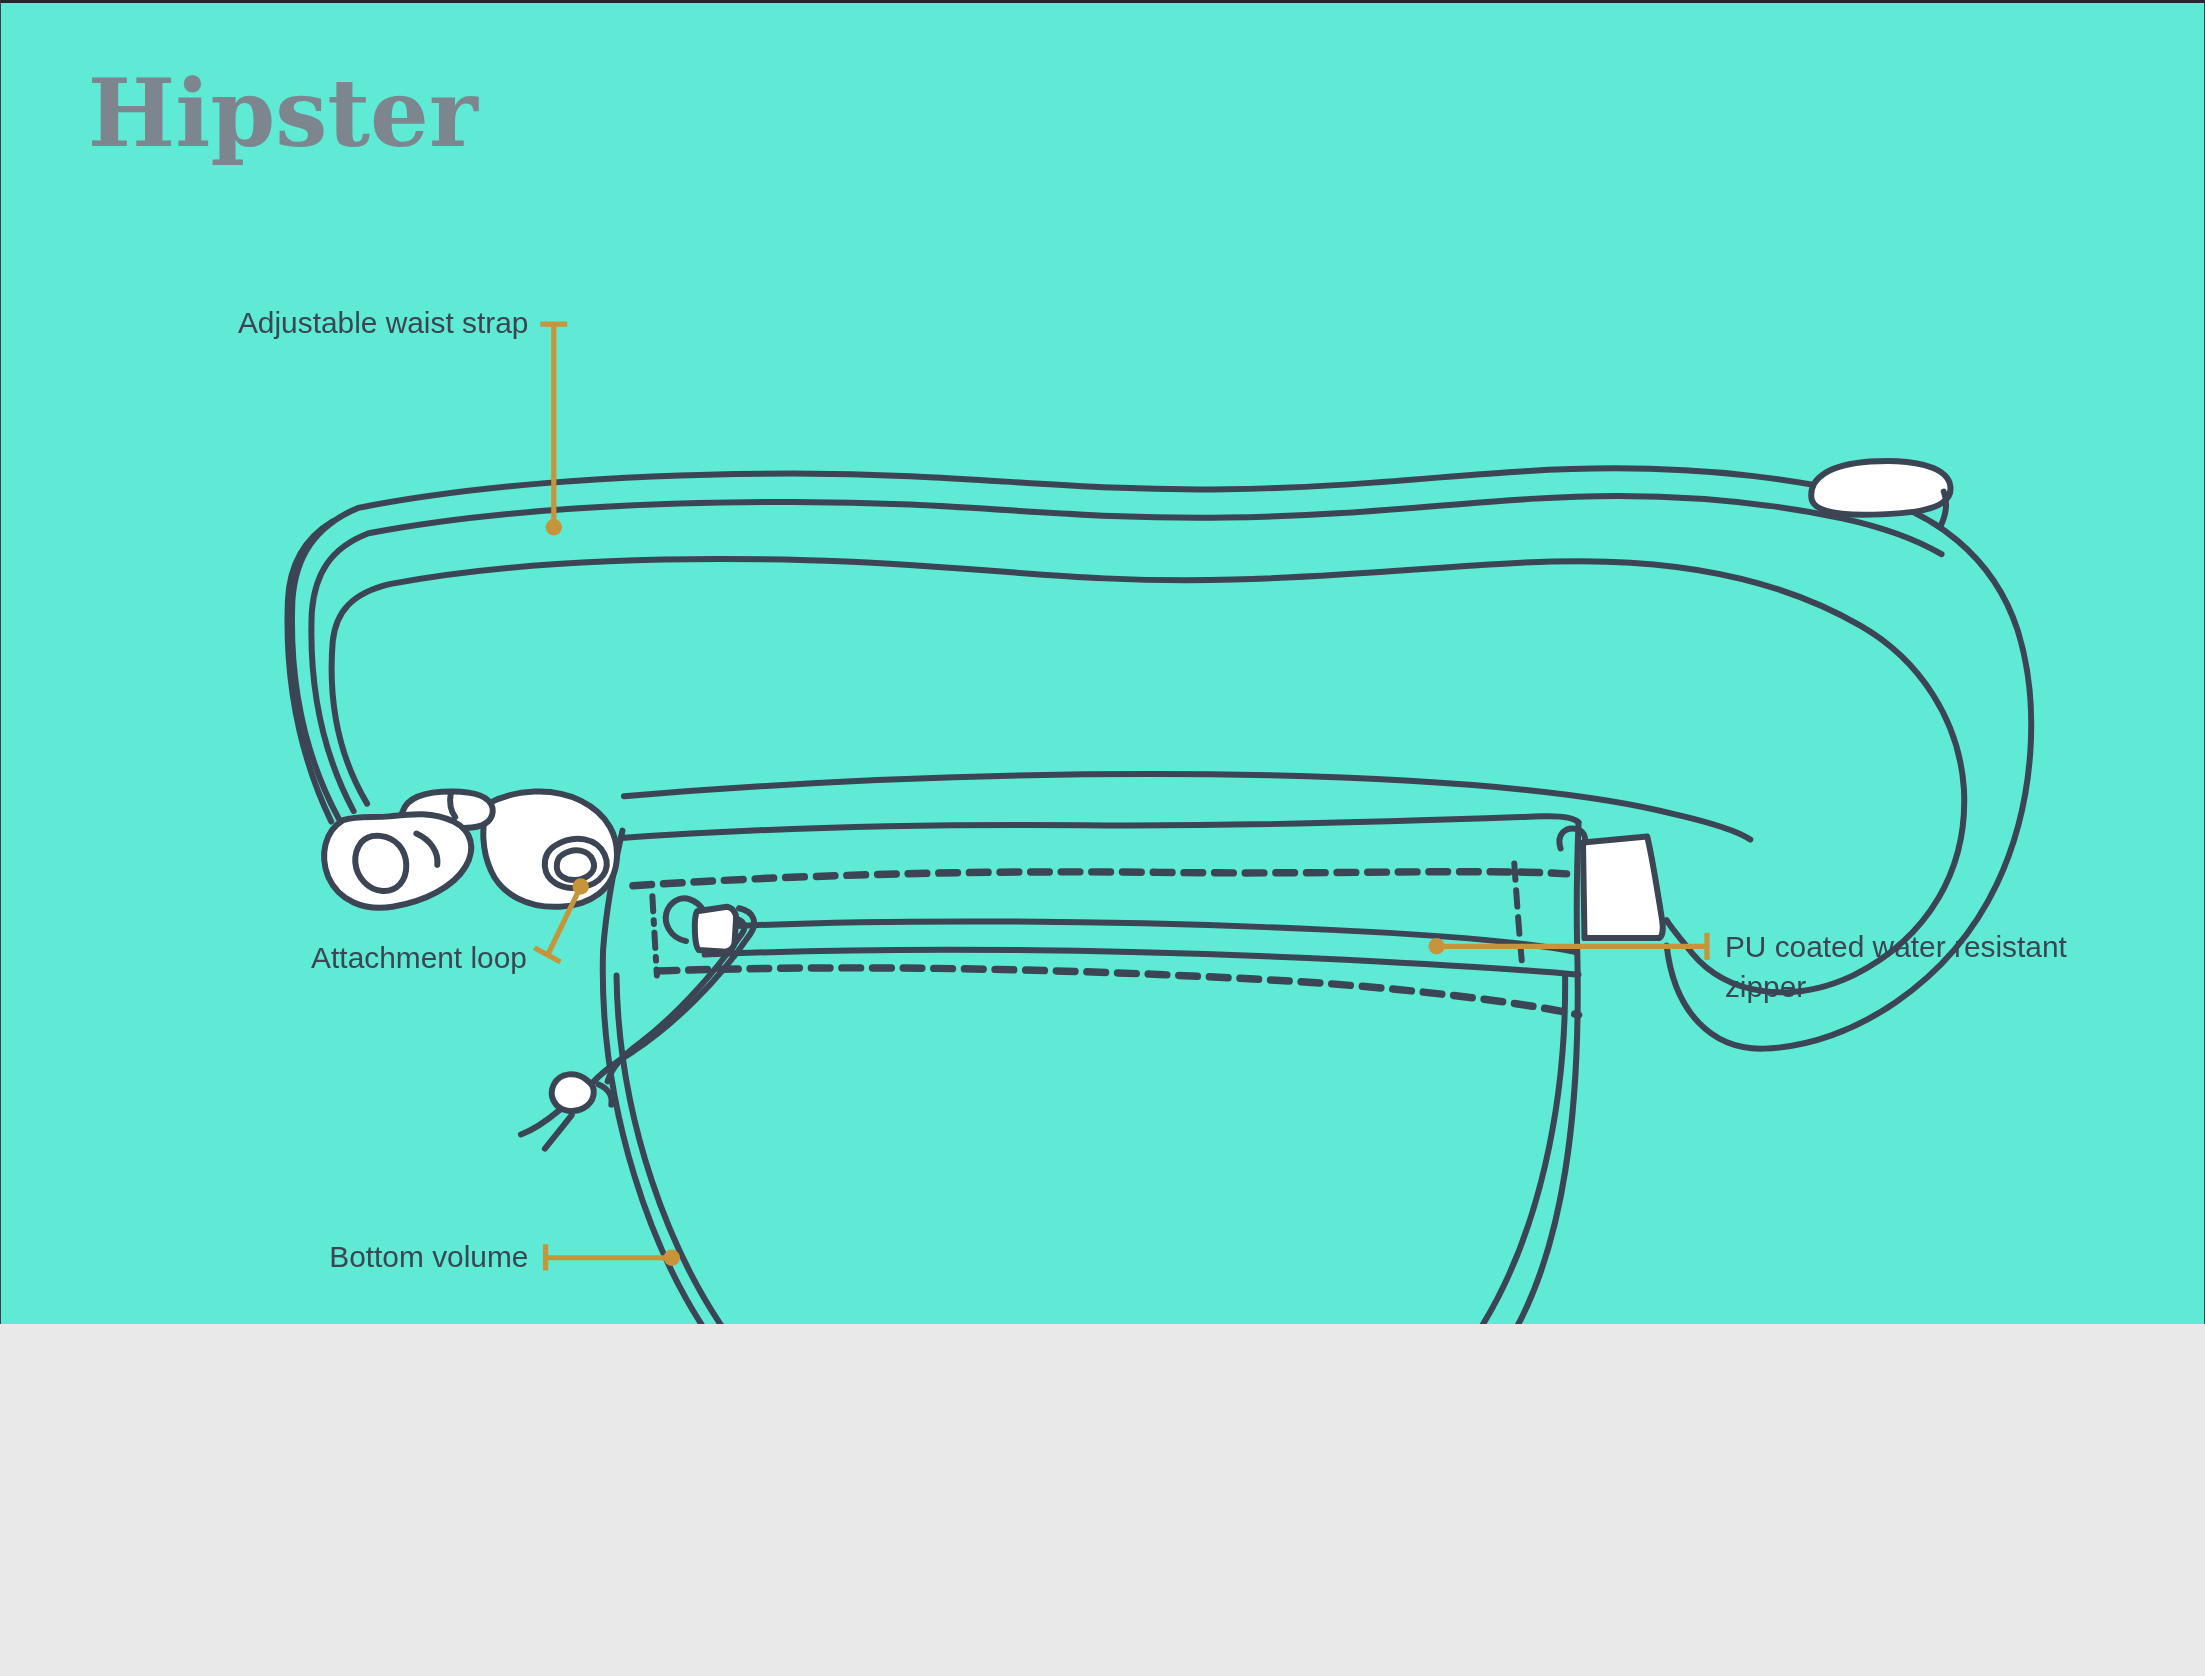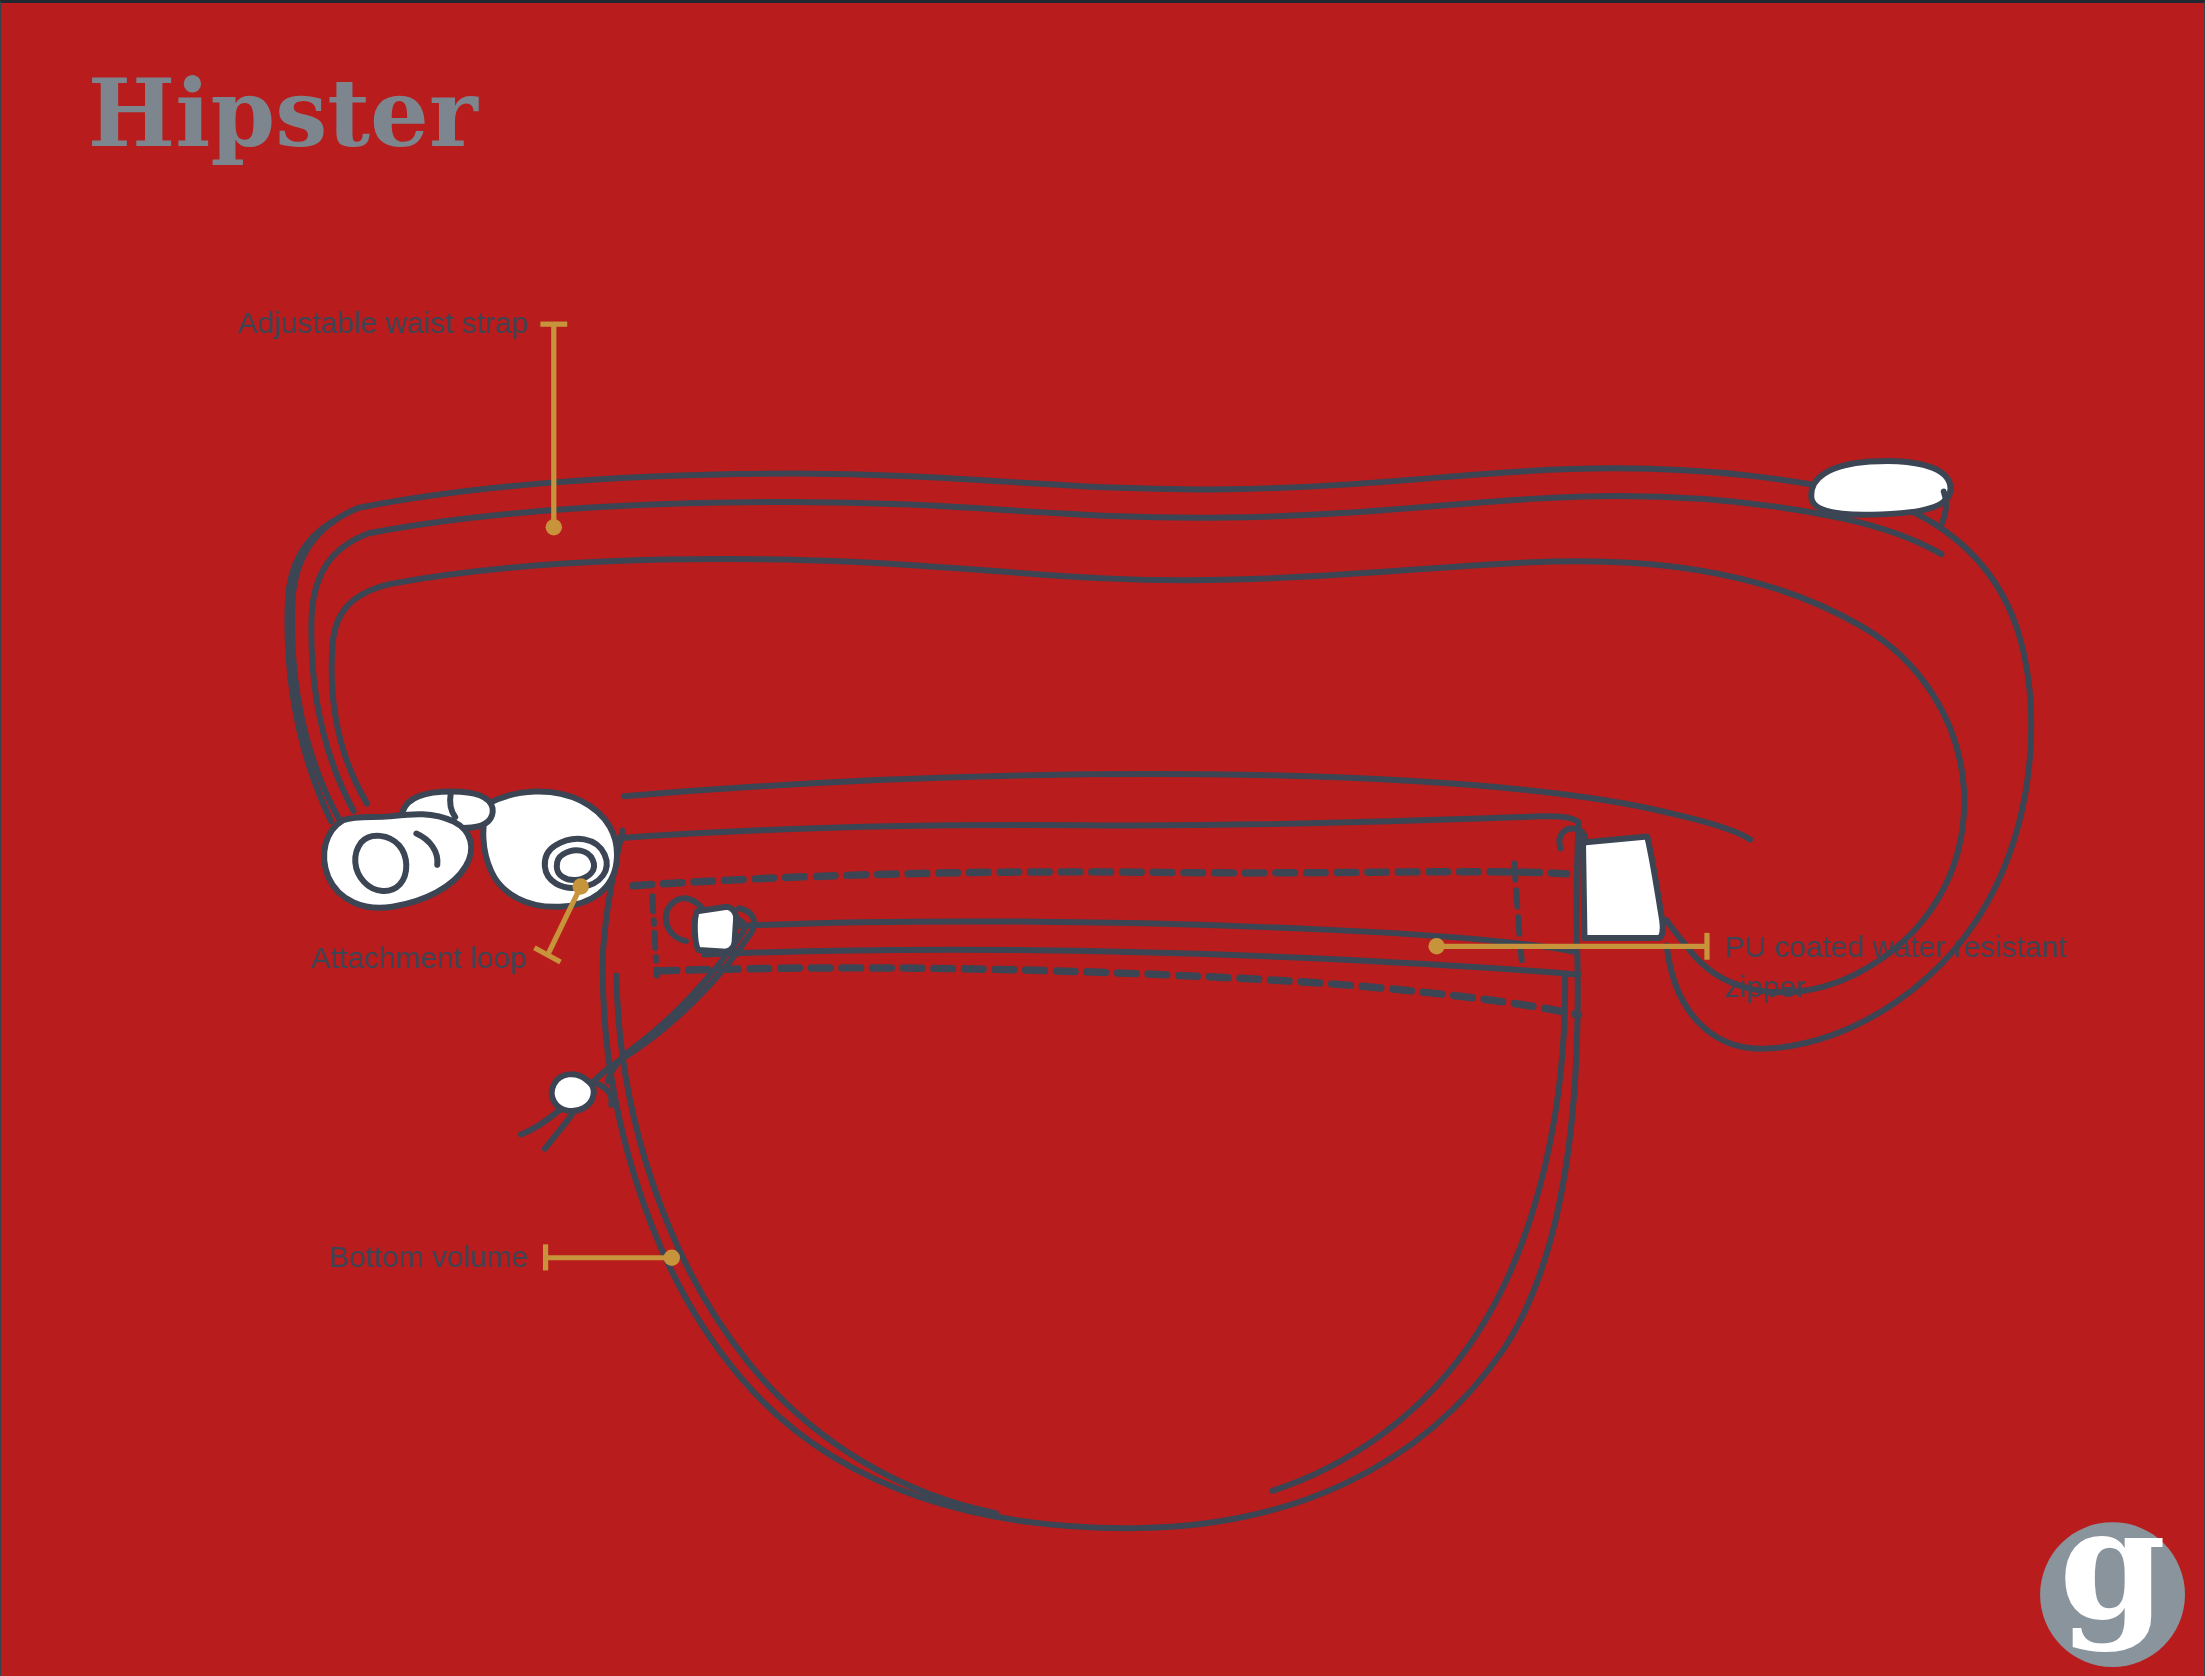--- a/index.html
+++ b/index.html
@@ -1,19 +1,19 @@
 <!DOCTYPE html>
 <html style="font-size:12px"><head>
 <meta charset="utf-8">
 <style>
   html,body{margin:0;padding:0;background:#e9e9e9;}
   .page{
     position:relative;
-    width:2205px;height:1676px;
-    background:#b91c1c;
+    width:2205px;height:1324px;
+    background:#5eead4;
     border-top:3.7px solid #22282f;
     border-left:1.5px solid #3a4149;
     border-right:1.5px solid #3a4149;
     box-sizing:border-box;
     overflow:hidden;
     font-family:"Liberation Sans", sans-serif;
   }
   svg{display:block;}
   .outline{stroke:#3b4554;fill:none;stroke-width:8;stroke-linecap:round;stroke-linejoin:round;}
   .whitefill{fill:#ffffff;}

